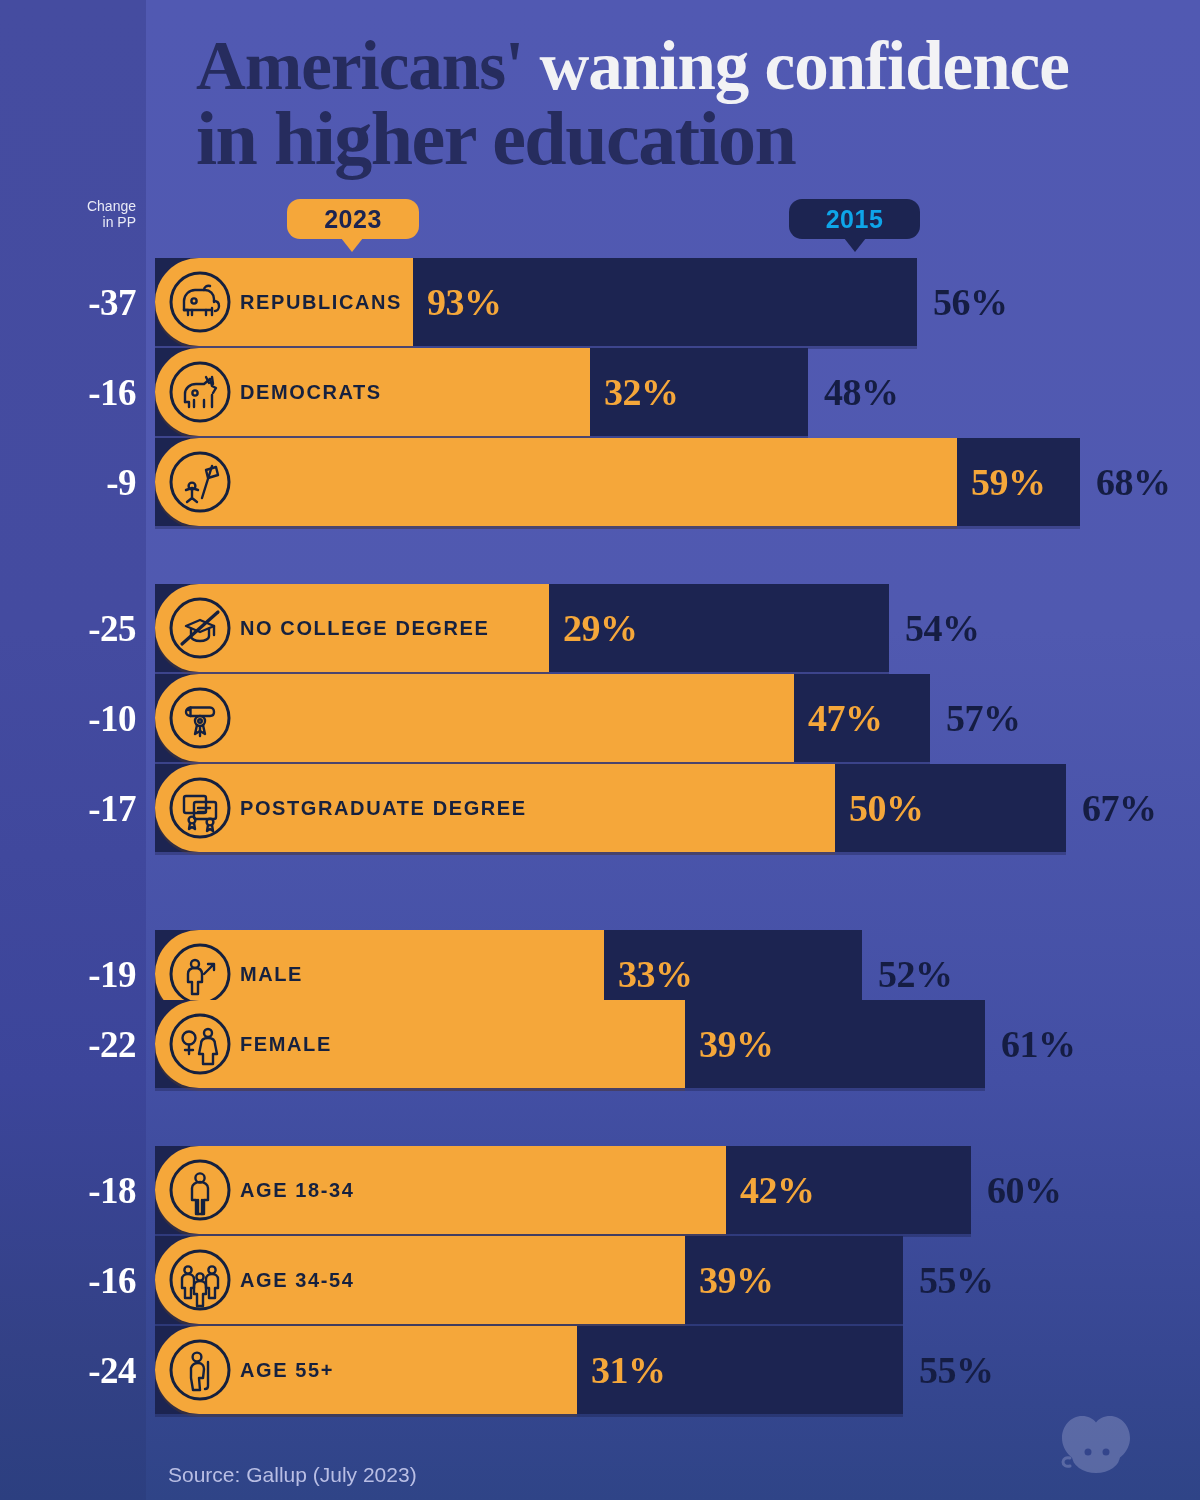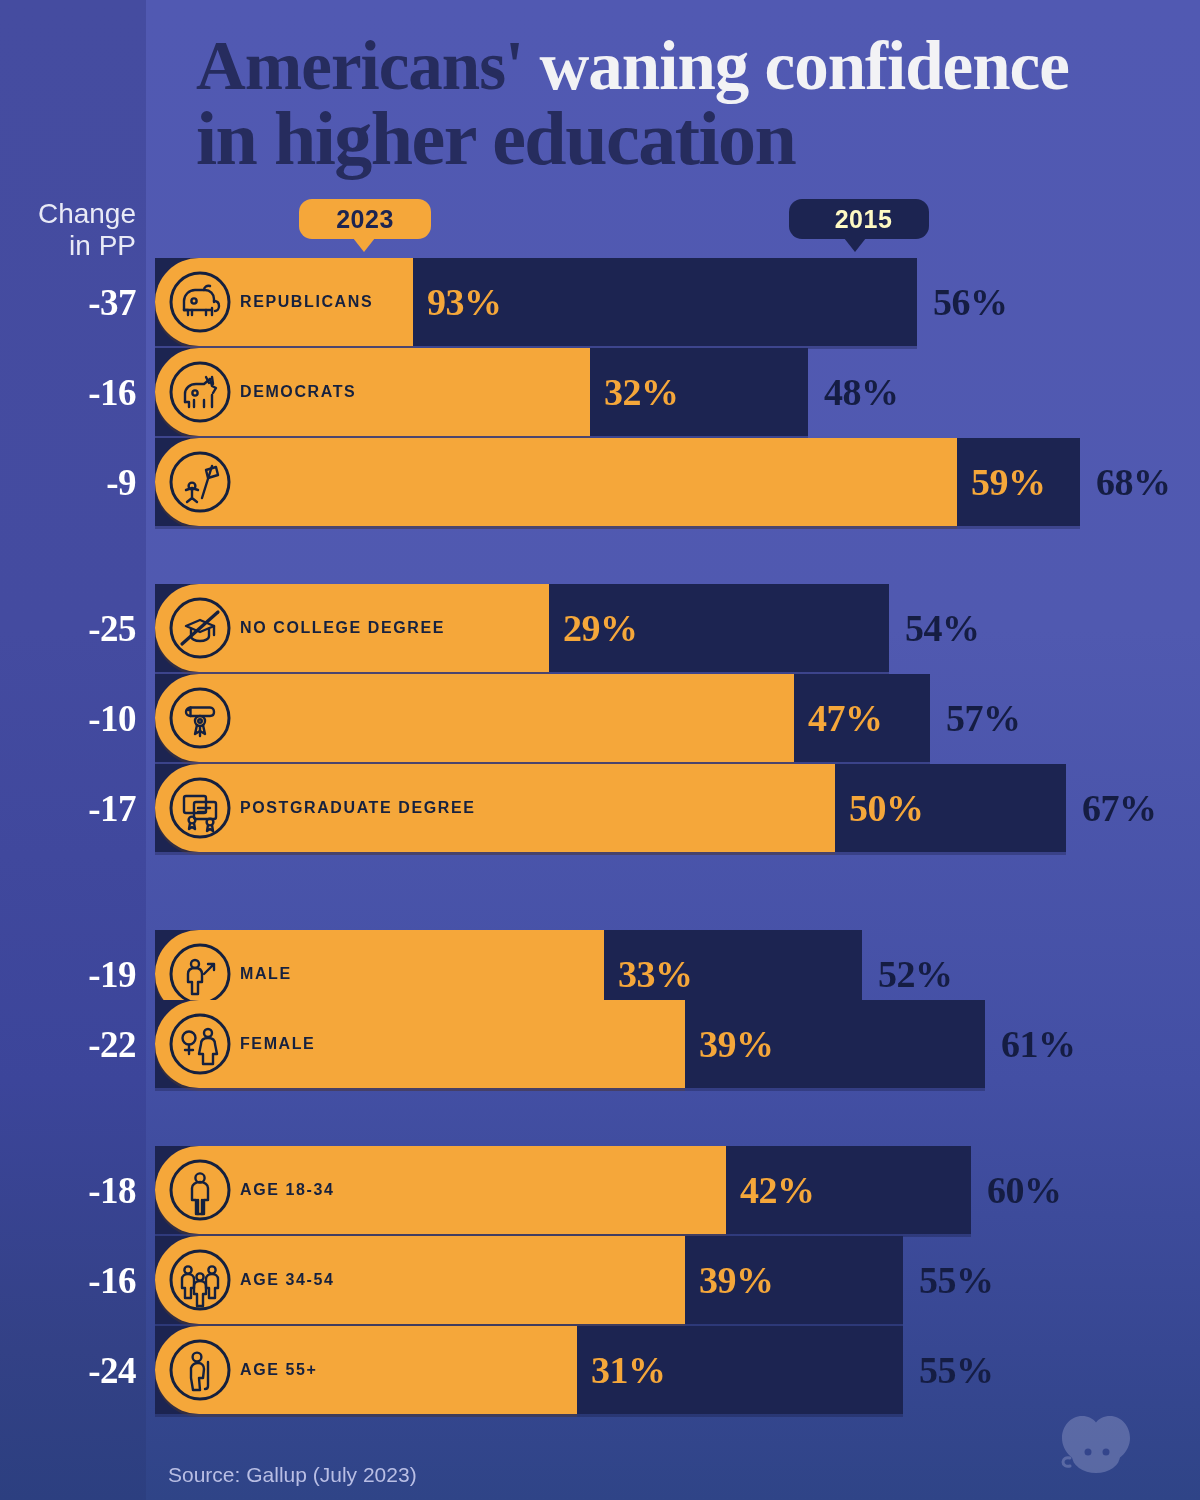--- a/index.html
+++ b/index.html
@@ -24,36 +24,36 @@
     font-family:"Liberation Serif",serif;
     font-weight:bold;font-size:69px;line-height:0.95;
     letter-spacing:-1px;color:#262C5E;
   }
   #title .hl{color:#F2F2F5;}
   #title .l2{display:block;font-size:76px;margin-top:2px;letter-spacing:-1.5px;}
 
   
   #chg-head{
     position:absolute;left:0;top:198px;width:136px;text-align:right;
-    color:#E9EAF6;font-size:28px;line-height:1.15;font-weight:400;
+    color:#E9EAF6;font-size:14px;line-height:1.15;font-weight:400;
   }
 
   
   .callout{
     position:absolute;height:40px;border-radius:13px;
     display:flex;align-items:center;justify-content:center;
     font-size:25px;font-weight:bold;letter-spacing:0.5px;
   }
   .callout .tip{
     position:absolute;bottom:-13px;width:0;height:0;
     border-left:11px solid transparent;border-right:11px solid transparent;
   }
-  #cal2023{left:299px;top:199px;width:132px;background:#F5A73A;color:#1C2451;}
+  #cal2023{left:287px;top:199px;width:132px;background:#F5A73A;color:#1C2451;}
   #cal2023 .tip{left:54px;border-top:14px solid #F5A73A;}
-  #cal2015{left:789px;top:199px;width:131px;background:#1C2451;color:#fef9c3;padding-left:9px;}
+  #cal2015{left:789px;top:199px;width:131px;background:#1C2451;color:#0ea5e9;}
   #cal2015 .tip{left:55px;border-top:14px solid #1C2451;}
 
   
   #rows{position:absolute;left:0;top:0;width:1200px;height:1500px;}
   .row{position:absolute;left:0;width:1200px;height:88px;}
   .chg{
     position:absolute;left:0;top:0;width:136px;height:88px;
     display:flex;align-items:center;justify-content:flex-end;
     color:#FFFFFF;font-family:"Liberation Serif",serif;
     font-weight:bold;font-size:37px;letter-spacing:-0.5px;
@@ -68,21 +68,21 @@
     border-top-left-radius:44px;border-bottom-left-radius:44px;
     box-shadow:0 3px 0 rgba(120,70,20,0.25);
   }
   .icon{
     position:absolute;left:13px;top:12px;width:64px;height:64px;
   }
   .icon svg{display:block;width:64px;height:64px;}
   .cat{
     position:absolute;left:85px;top:0;height:88px;
     display:flex;align-items:center;
-    color:#16213F;font-size:16px;font-weight:bold;letter-spacing:1.6px;
+    color:#16213F;font-size:20px;font-weight:bold;letter-spacing:1.6px;
     white-space:nowrap;
   }
   .v2023{
     position:absolute;top:0;height:88px;display:flex;align-items:center;
     font-family:"Liberation Serif",serif;font-weight:bold;
     font-size:38px;color:#F5A73A;letter-spacing:-0.5px;
   }
   .v2015{
     position:absolute;top:0;height:88px;display:flex;align-items:center;
     font-family:"Liberation Serif",serif;font-weight:bold;

